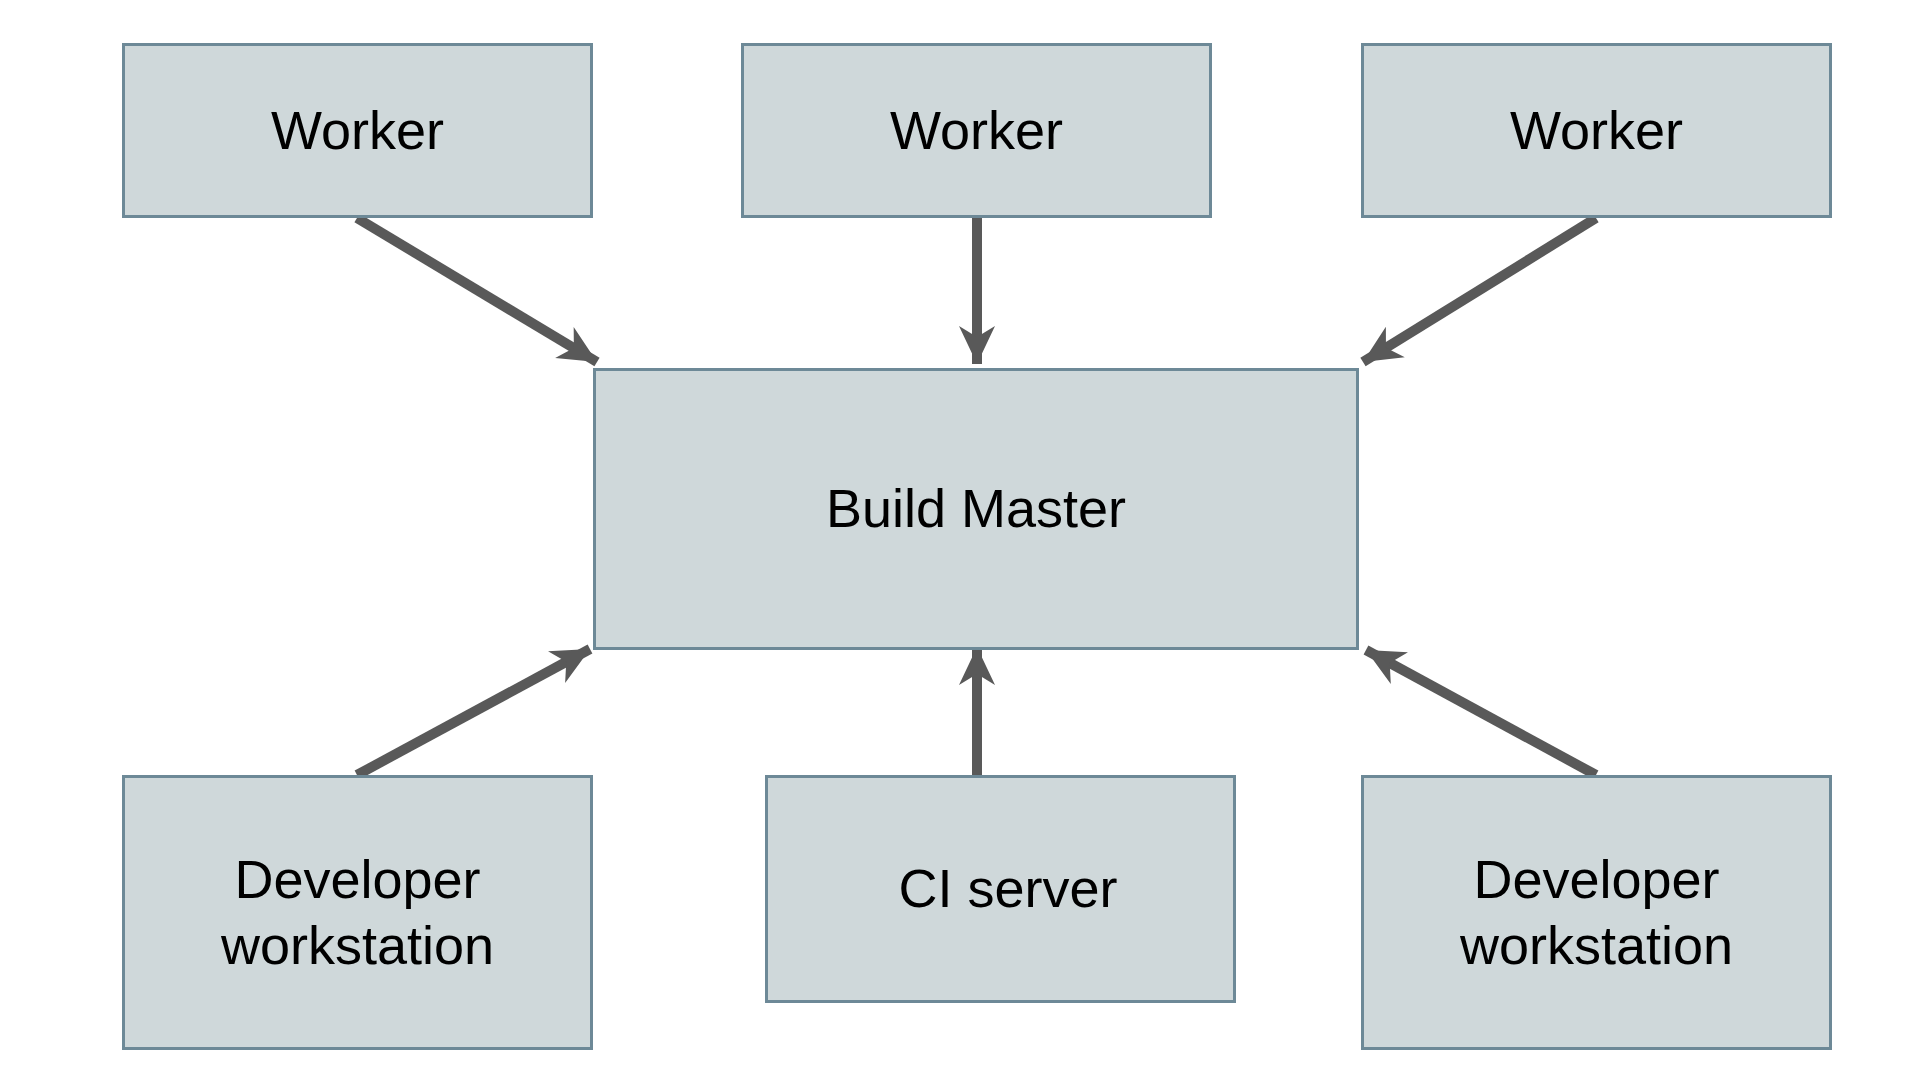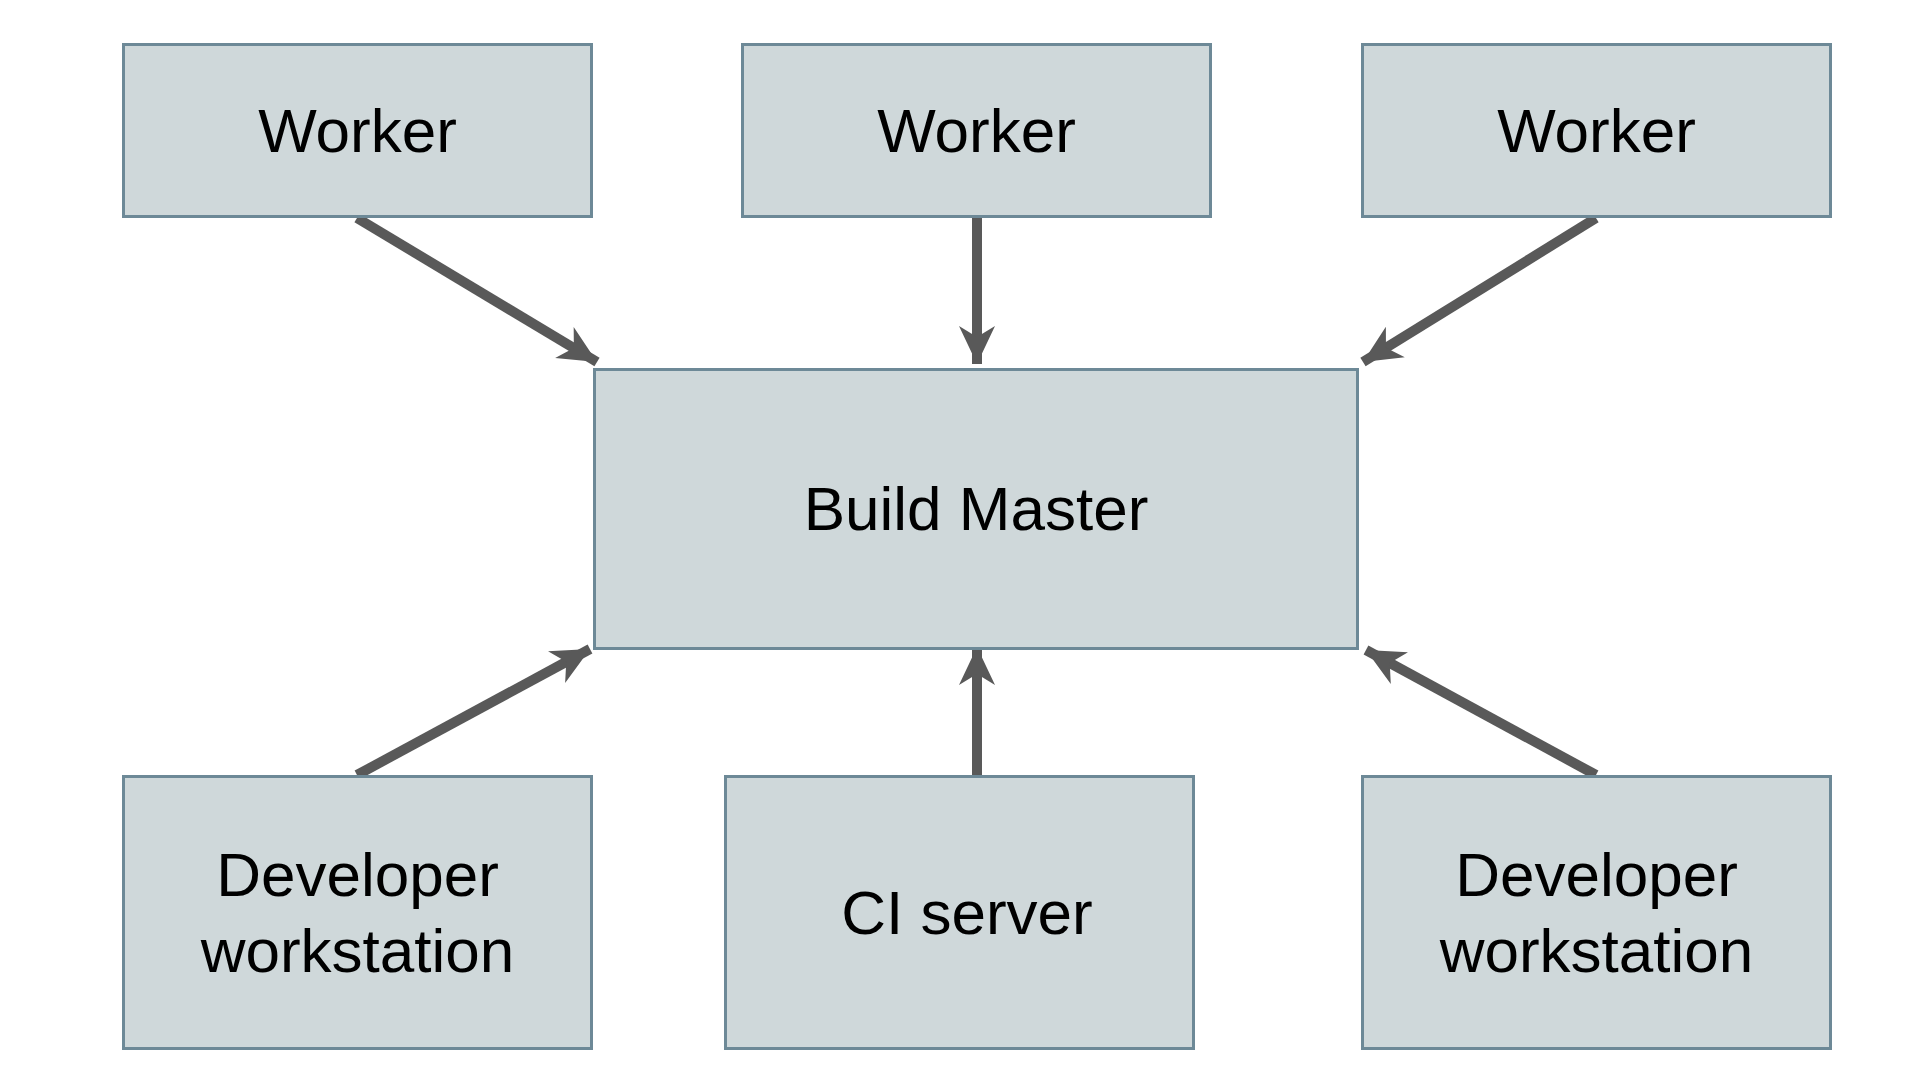--- a/index.html
+++ b/index.html
@@ -34,21 +34,21 @@
   .node {
     position: absolute;
     box-sizing: border-box;
     background: var(--node-fill, #cfd8da);
     border: 3px solid var(--node-border, #6d8997);
     display: flex;
     align-items: center;
     justify-content: center;
     text-align: center;
     color: var(--text-color, #000000);
-    font-size: 62px;
+    font-size: 54px;
     line-height: 1.22;
     letter-spacing: 0px;
   }
   .node .label {
     padding: 0 10px;
   }
 </style>
 </head>
 <body>
 
@@ -81,21 +81,21 @@
   </div>
 
   <div class="node" style="left:593px; top:368px; width:766px; height:282px;">
     <span class="label">Build Master</span>
   </div>
 
   <div class="node" style="left:122px; top:775px; width:471px; height:275px;">
     <span class="label">Developer workstation</span>
   </div>
 
-  <div class="node" style="left:724px; top:775px; width:471px; height:275px;padding-left:15px;">
+  <div class="node" style="left:765px; top:775px; width:471px; height:228px;padding-left:15px;">
     <span class="label">CI server</span>
   </div>
 
   <div class="node" style="left:1361px; top:775px; width:471px; height:275px;">
     <span class="label">Developer workstation</span>
   </div>
 
 </div>
 
 </body></html>

